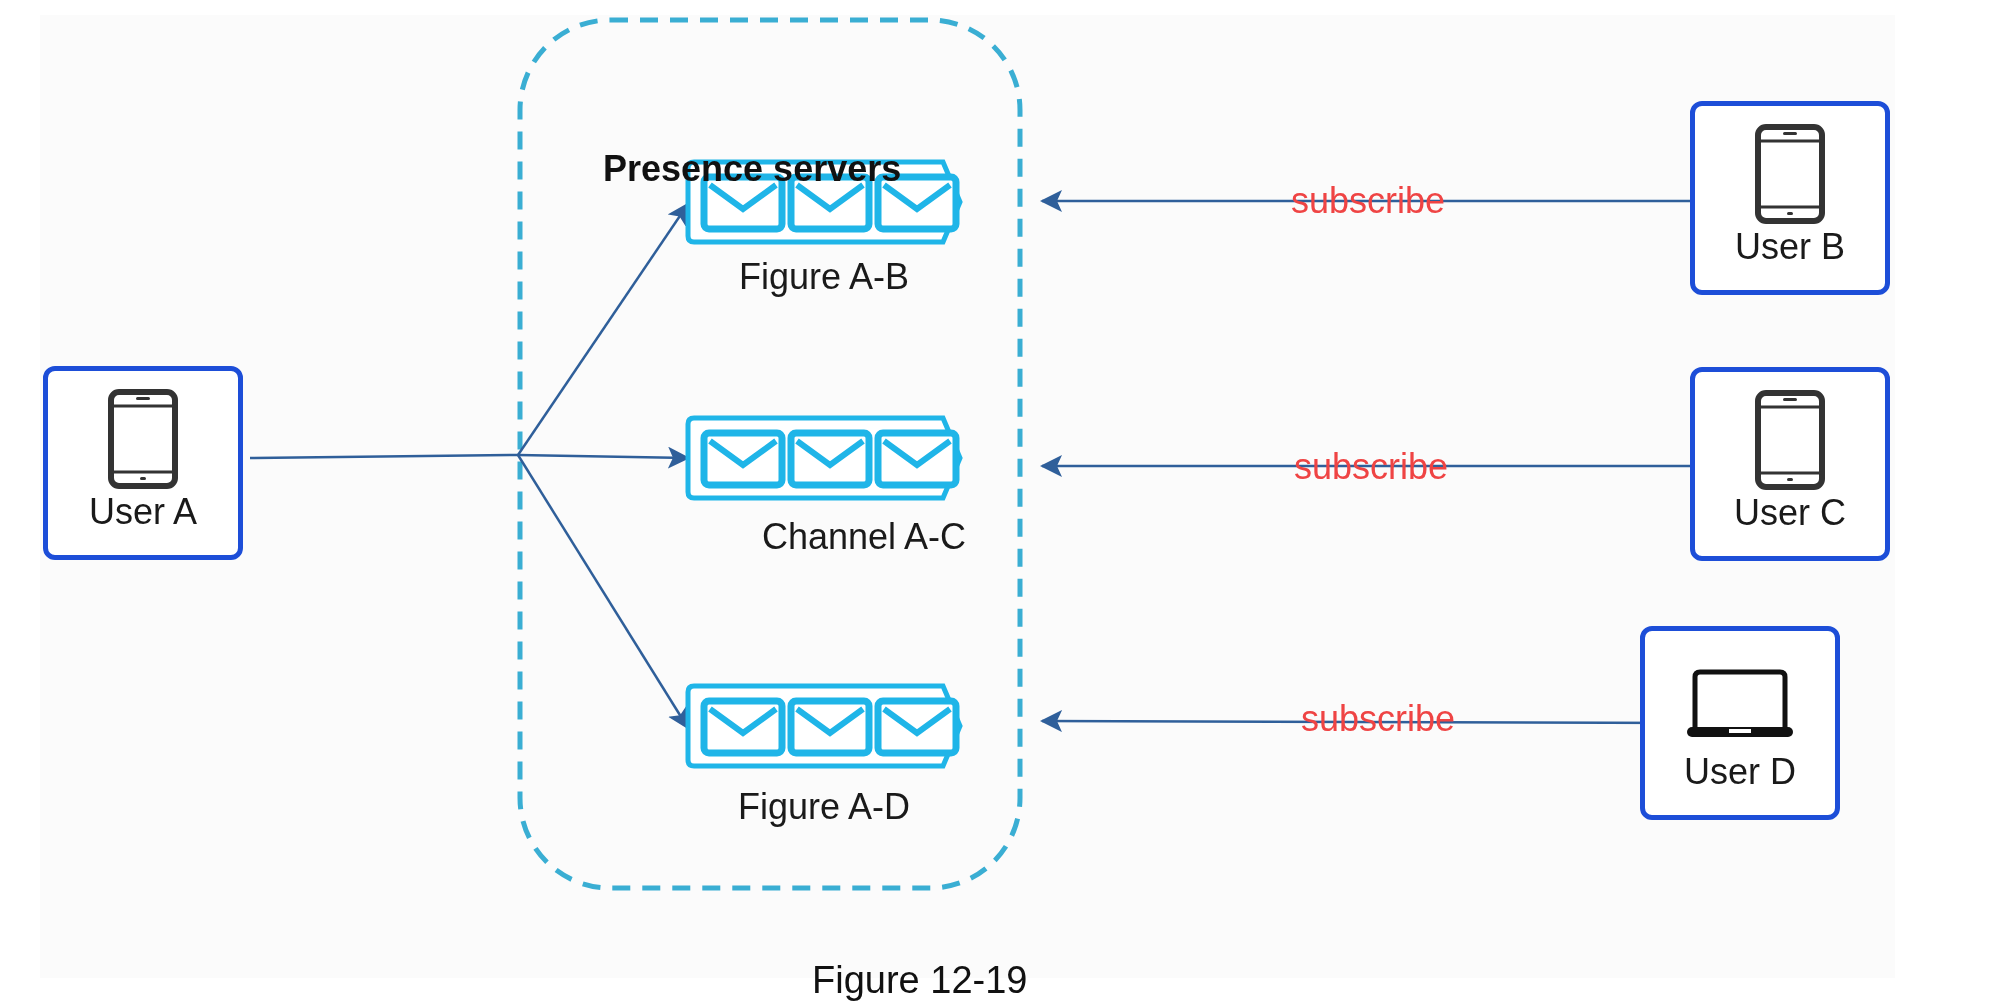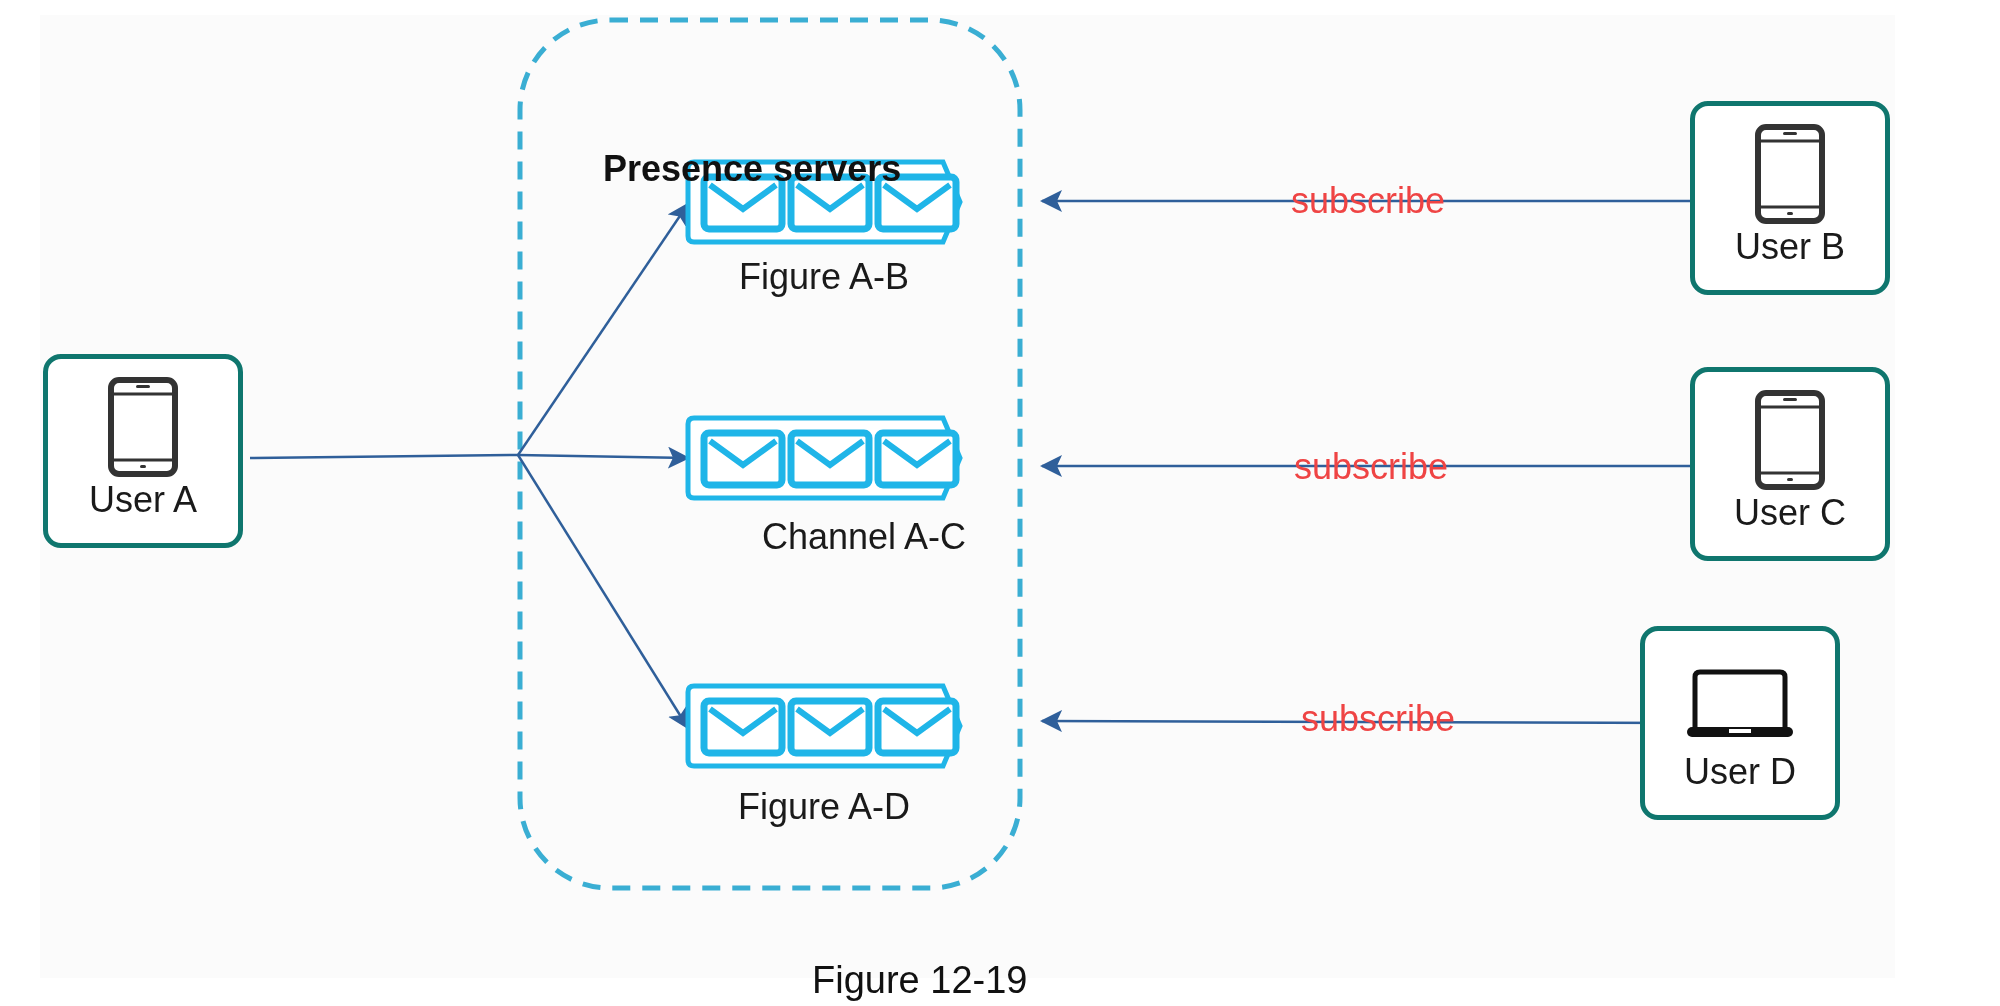--- a/index.html
+++ b/index.html
@@ -1,19 +1,19 @@
 <!DOCTYPE html>
 <html><head>
   <meta charset="utf-8">
   <style>
     html, body { margin: 0; padding: 0; background: #ffffff; }
     body { width: 2000px; height: 1006px; position: relative; overflow: hidden; font-family: "Liberation Sans", sans-serif; }
     #panel { position: absolute; left: 40px; top: 15px; width: 1855px; height: 963px; background: #fbfbfb; }
     #diagram { position: absolute; left: 0; top: 0; width: 2000px; height: 1006px; }
-    .user-box { position: absolute; width: 200px; height: 194px; border: 5px solid #0f766e; border-radius: 18px; background: #ffffff; box-sizing: border-box; padding-left: 16px; }
+    .user-box { position: absolute; width: 200px; height: 194px; border: 5px solid #1d4ed8; border-radius: 12px; background: #ffffff; box-sizing: border-box; padding-left: 16px; }
     .user-icon { position: absolute; left: 50%; transform: translateX(-50%); top: 18px; }
     .user-label { position: absolute; left: 0; right: 0; bottom: 22px; text-align: center; font-size: 36px; color: #1a1a1a; }
     .channel-label { position: absolute; font-size: 36px; color: #1a1a1a; text-align: center; width: 300px; }
     .sub-label { position: absolute; font-size: 36px; color: #ef4444; text-align: center; width: 200px; background: transparent; }
     .title { position: absolute; font-size: 36px; font-weight: bold; color: #111111; }
     .caption { position: absolute; font-size: 38px; color: #111111; margin-top: 25px; }
   </style>
 </head>
 <body>
 
@@ -67,21 +67,21 @@
 <div class="title" style="left:603px; top:100px;margin-top:48px;">Presence servers</div>
 
 <div class="channel-label" style="left:674px; top:256px;">Figure A-B</div>
 <div class="channel-label" style="left:714px; top:516px;">Channel A-C</div>
 <div class="channel-label" style="left:674px; top:786px;">Figure A-D</div>
 
 <div class="sub-label" style="left:1268px; top:180px;">subscribe</div>
 <div class="sub-label" style="left:1271px; top:446px;">subscribe</div>
 <div class="sub-label" style="left:1278px; top:698px;">subscribe</div>
 
-<div class="user-box" style="left:43px; top:354px;">
+<div class="user-box" style="left:43px; top:366px;">
   <svg class="user-icon" width="70" height="100" viewBox="0 0 70 100">
     <rect x="3" y="3" width="64" height="94" rx="8" fill="none" stroke="#333333" stroke-width="6"></rect>
     <line x1="3" y1="17" x2="67" y2="17" stroke="#333333" stroke-width="3"></line>
     <line x1="3" y1="83" x2="67" y2="83" stroke="#333333" stroke-width="3"></line>
     <rect x="28" y="8" width="14" height="3" rx="1.5" fill="#333333"></rect>
     <rect x="32" y="88" width="6" height="3" rx="1.5" fill="#333333"></rect>
   </svg>
   <div class="user-label">User A</div>
 </div>
 

